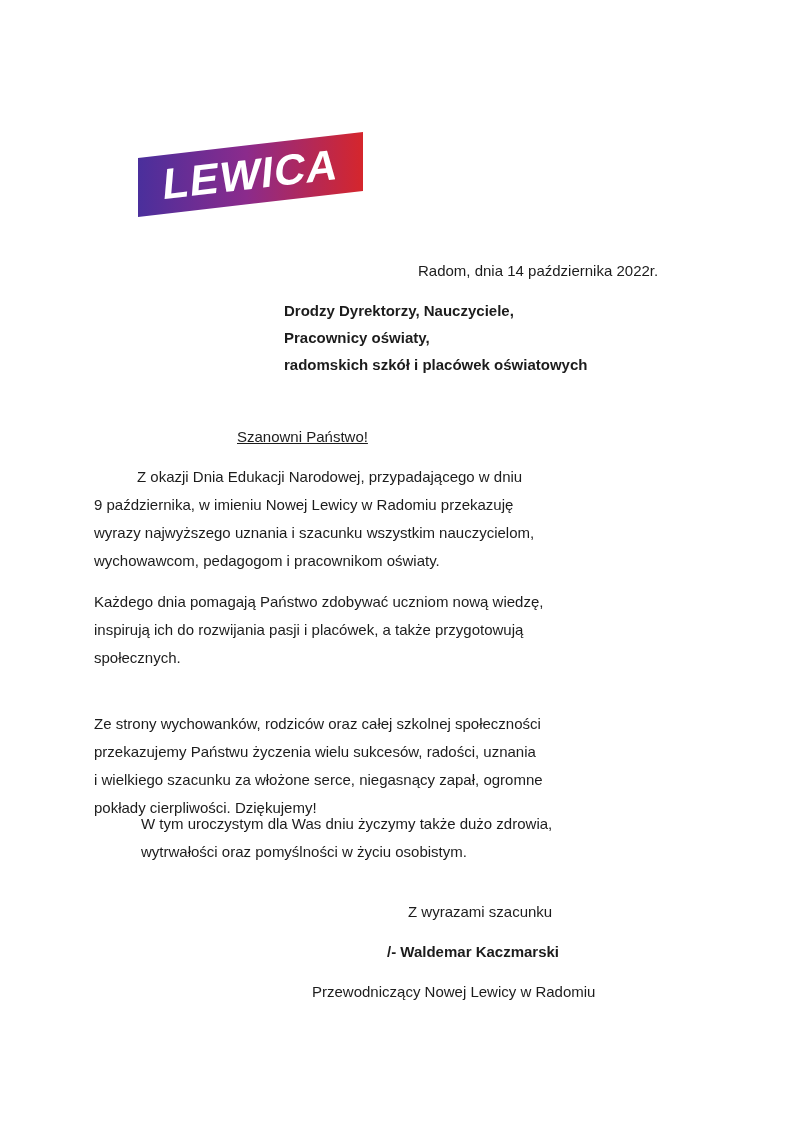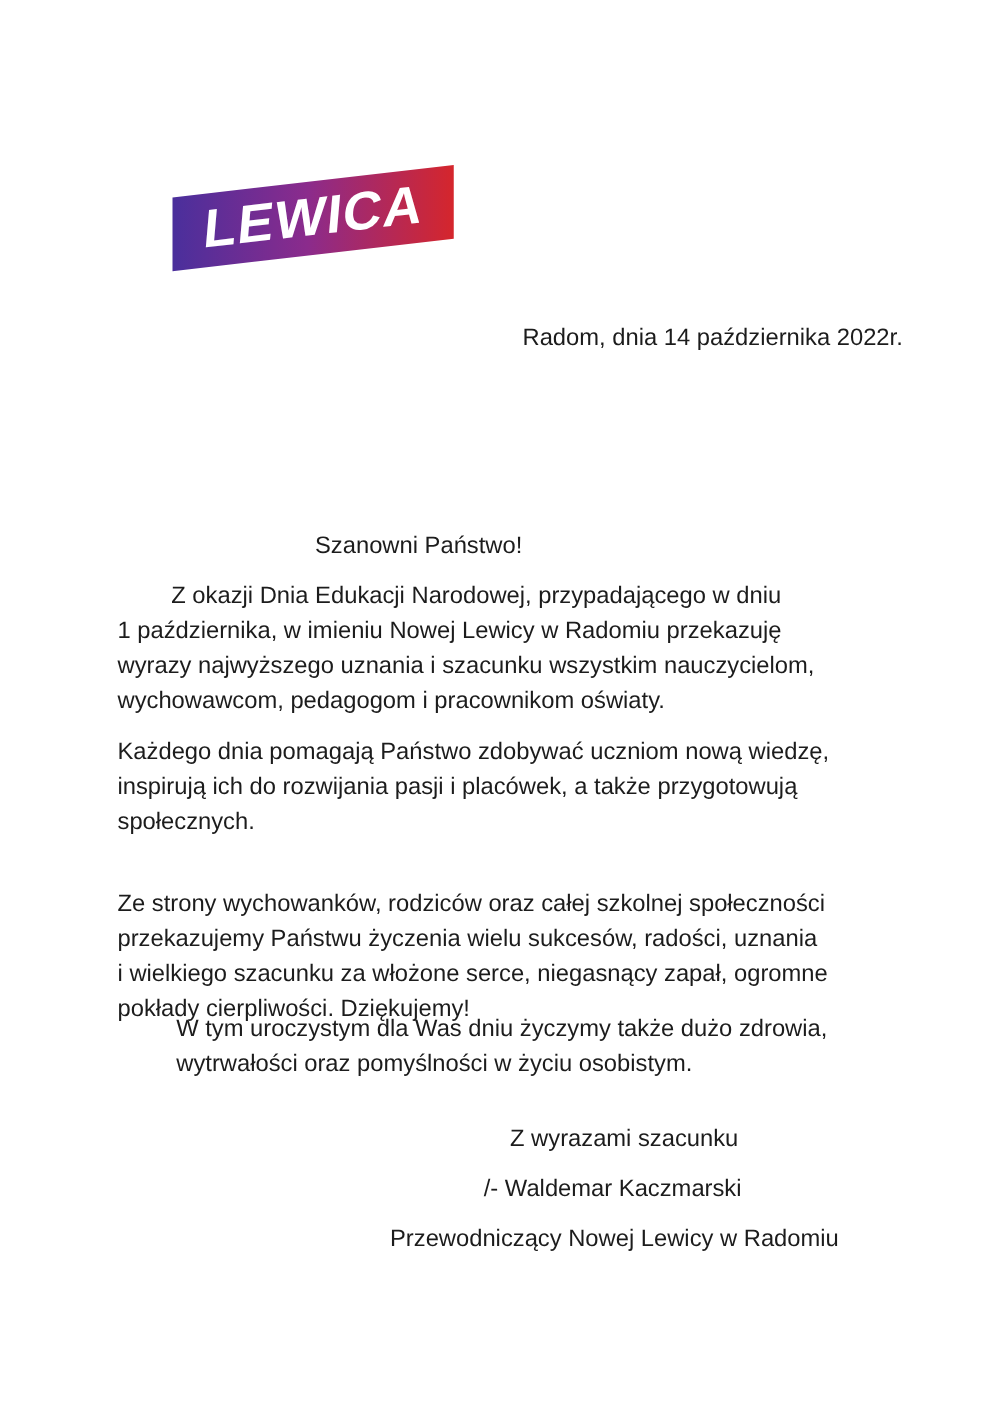--- a/index.html
+++ b/index.html
@@ -41,54 +41,59 @@
     font-weight: 800;
     letter-spacing: 1px;
     transform: skewX(-5deg);
     line-height: 1;
     user-select: none;
   }
 
   
   .txt {
     position: absolute;
-    font-size: 19px;
+    font-size: 15px;
     line-height: 28px;
     white-space: nowrap;
   }
   .date-line      { left: 418px; top: 257px; }
   .addressee      { left: 284px; top: 297px; line-height: 27px; font-weight: bold; }
-  .salutation     { left: 252px; top: 423px; }
+  .salutation     { left: 237px; top: 423px; text-decoration: underline; }
   .para           { left: 94px; width: 640px; }
   .para-1         { top: 463px; }
   .para-1 .line:first-child { text-indent: 43px; }
   .para-2         { top: 588px; }
   .para-3         { top: 710px; }
   .para-4         { top: 810px; margin-left: 47px; }
   .closing        { left: 408px; top: 898px; }
-  .signature      { left: 387px; top: 938px; }
+  .signature      { left: 387px; top: 938px; font-weight: bold; }
   .signature-title{ left: 312px; top: 978px; }
 </style>
 </head>
 <body>
 
 <div class="page">
 
   <div class="logo">
     <span class="logo-text">LEWICA</span>
   </div>
 
   <div class="txt date-line">Radom, dnia 14 października 2022r.</div>
 
+  <div class="txt addressee">
+    <div class="line">Drodzy Dyrektorzy, Nauczyciele,</div>
+    <div class="line">Pracownicy oświaty,</div>
+    <div class="line">radomskich szkół i placówek oświatowych</div>
+  </div>
 
   <div class="txt salutation">Szanowni Państwo!</div>
 
   <div class="txt para para-1">
     <div class="line">Z okazji Dnia Edukacji Narodowej, przypadającego w dniu</div>
-    <div class="line">1 października, w imieniu Nowej Lewicy w Radomiu przekazuję</div>
+    <div class="line">9 października, w imieniu Nowej Lewicy w Radomiu przekazuję</div>
     <div class="line">wyrazy najwyższego uznania i szacunku wszystkim nauczycielom,</div>
     <div class="line">wychowawcom, pedagogom i pracownikom oświaty.</div>
   </div>
 
   <div class="txt para para-2">
     <div class="line">Każdego dnia pomagają Państwo zdobywać uczniom nową wiedzę,</div>
     <div class="line">inspirują ich do rozwijania pasji i placówek, a także przygotowują</div>
     <div class="line">społecznych.</div>
   </div>
 

